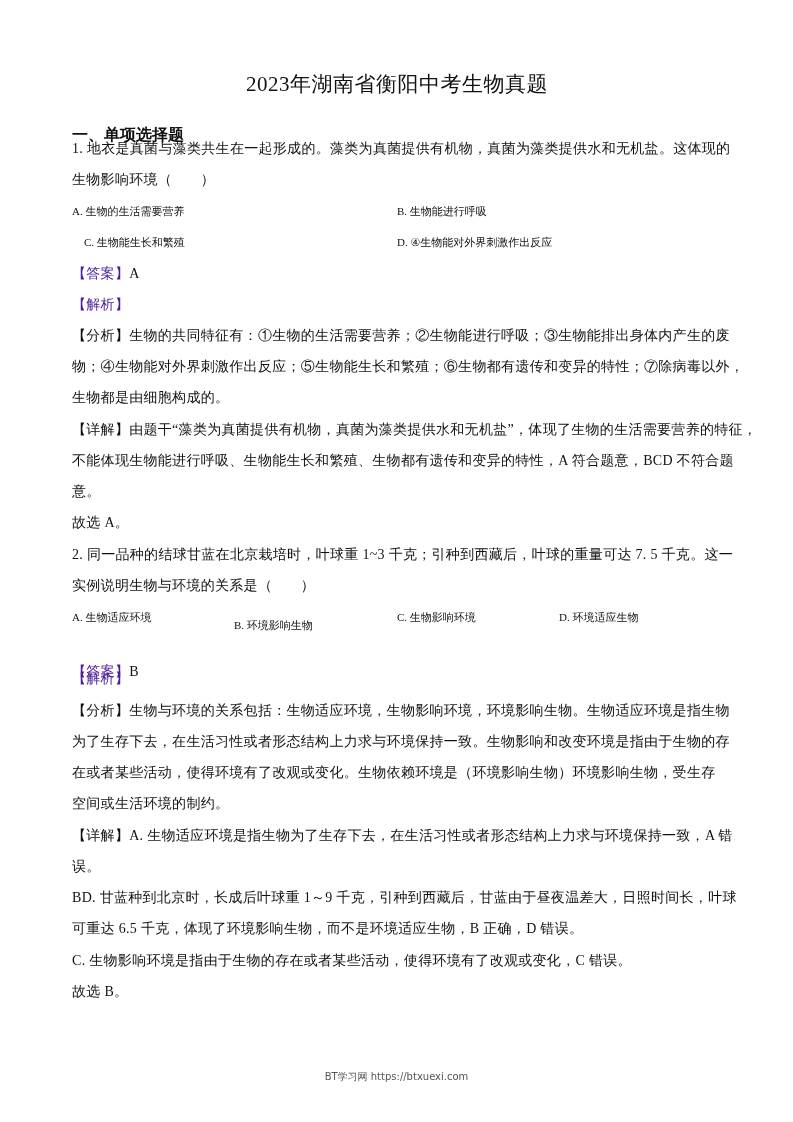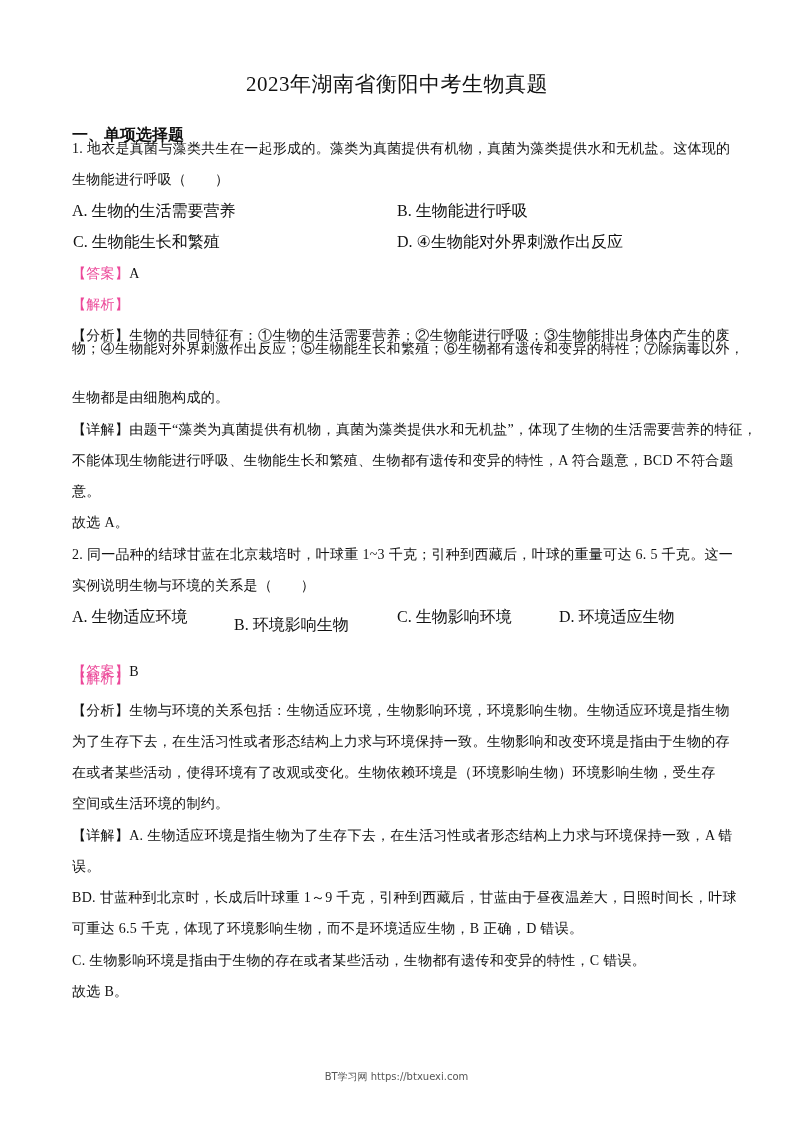--- a/index.html
+++ b/index.html
@@ -3,56 +3,56 @@
 <meta charset="utf-8">
 <style>
   html, body { margin: 0; padding: 0; background: #ffffff; }
   body { width: 793px; height: 1122px; position: relative; overflow: hidden;
          font-family: "Liberation Serif", "DejaVu Serif", serif; color: #111; }
   .page { position: absolute; left: 72px; top: 0; width: 650px; }
   .title { position: absolute; left: 0; width: 650px; top: 70px; text-align: center;
            font-size: 21px; font-weight: normal; letter-spacing: 0.5px; }
   .section { position: absolute; left: 0; top: 107px; font-size: 16px; font-weight: bold; margin-top: 18px; }
   .line { position: absolute; left: 0; font-size: 14px; line-height: 20px; white-space: nowrap; letter-spacing: 0.3px; }
-  .blue { color: #ec4899; }
+  .blue { color: #4c1d95; }
   .bold { font-weight: normal; }
-  .opt { position: absolute; font-size: 16px; line-height: 20px; white-space: nowrap; }
+  .opt { position: absolute; font-size: 11px; line-height: 20px; white-space: nowrap; }
   .footer { position: absolute; left: 0; width: 793px; top: 1070px; text-align: center;
             font-family: "DejaVu Sans", sans-serif; font-size: 10px; color: #555; }
 </style>
 </head>
 <body>
 
 <div class="page">
   <div class="title">2023年湖南省衡阳中考生物真题</div>
   <div class="section">一、单项选择题</div>
 
   <div class="line" style="top:139px">1. 地衣是真菌与藻类共生在一起形成的。藻类为真菌提供有机物，真菌为藻类提供水和无机盐。这体现的</div>
-  <div class="line" style="top:170px">生物能进行呼吸（　　）</div>
+  <div class="line" style="top:170px">生物影响环境（　　）</div>
   <div class="opt" style="left:0;top:201px">A. 生物的生活需要营养</div>
   <div class="opt" style="left:325px;top:201px">B. 生物能进行呼吸</div>
-  <div class="opt" style="left:1px;top:232px">C. 生物能生长和繁殖</div>
+  <div class="opt" style="left:12px;top:232px">C. 生物能生长和繁殖</div>
   <div class="opt" style="left:325px;top:232px">D. ④生物能对外界刺激作出反应</div>
   <div class="line" style="top:264px">
     <span class="blue">【答案】</span><span>A</span>
   </div>
   <div class="line blue" style="top:295px">【解析】</div>
   <div class="line" style="top:326px">
     <span class="bold">【分析】</span><span>生物的共同特征有：①生物的生活需要营养；②生物能进行呼吸；③生物能排出身体内产生的废</span>
   </div>
-  <div class="line" style="top:339px">物；④生物能对外界刺激作出反应；⑤生物能生长和繁殖；⑥生物都有遗传和变异的特性；⑦除病毒以外，</div>
+  <div class="line" style="top:357px">物；④生物能对外界刺激作出反应；⑤生物能生长和繁殖；⑥生物都有遗传和变异的特性；⑦除病毒以外，</div>
   <div class="line" style="top:388px">生物都是由细胞构成的。</div>
   <div class="line" style="top:420px">
     <span class="bold">【详解】</span><span>由题干“藻类为真菌提供有机物，真菌为藻类提供水和无机盐”，体现了生物的生活需要营养的特征，</span>
   </div>
   <div class="line" style="top:451px">不能体现生物能进行呼吸、生物能生长和繁殖、生物都有遗传和变异的特性，A 符合题意，BCD 不符合题</div>
   <div class="line" style="top:482px">意。</div>
   <div class="line" style="top:513px">故选 A。</div>
 
-  <div class="line" style="top:545px">2. 同一品种的结球甘蓝在北京栽培时，叶球重 1~3 千克；引种到西藏后，叶球的重量可达 6. 5 千克。这一</div>
+  <div class="line" style="top:545px">2. 同一品种的结球甘蓝在北京栽培时，叶球重 1~3 千克；引种到西藏后，叶球的重量可达 7. 5 千克。这一</div>
   <div class="line" style="top:576px">实例说明生物与环境的关系是（　　）</div>
   <div class="opt" style="left:0;top:607px">A. 生物适应环境</div>
   <div class="opt" style="left:162px;top:615px">B. 环境影响生物</div>
   <div class="opt" style="left:325px;top:607px">C. 生物影响环境</div>
   <div class="opt" style="left:487px;top:607px">D. 环境适应生物</div>
   <div class="line" style="top:662px">
     <span class="blue">【答案】</span><span>B</span>
   </div>
   <div class="line blue" style="top:669px">【解析】</div>
   <div class="line" style="top:701px">
@@ -60,17 +60,17 @@
   </div>
   <div class="line" style="top:732px">为了生存下去，在生活习性或者形态结构上力求与环境保持一致。生物影响和改变环境是指由于生物的存</div>
   <div class="line" style="top:763px">在或者某些活动，使得环境有了改观或变化。生物依赖环境是（环境影响生物）环境影响生物，受生存</div>
   <div class="line" style="top:794px">空间或生活环境的制约。</div>
   <div class="line" style="top:826px">
     <span class="bold">【详解】</span><span>A. 生物适应环境是指生物为了生存下去，在生活习性或者形态结构上力求与环境保持一致，A 错</span>
   </div>
   <div class="line" style="top:857px">误。</div>
   <div class="line" style="top:888px">BD. 甘蓝种到北京时，长成后叶球重 1～9 千克，引种到西藏后，甘蓝由于昼夜温差大，日照时间长，叶球</div>
   <div class="line" style="top:919px">可重达 6.5 千克，体现了环境影响生物，而不是环境适应生物，B 正确，D 错误。</div>
-  <div class="line" style="top:951px">C. 生物影响环境是指由于生物的存在或者某些活动，生物都有遗传和变异的特性，C 错误。</div>
+  <div class="line" style="top:951px">C. 生物影响环境是指由于生物的存在或者某些活动，使得环境有了改观或变化，C 错误。</div>
   <div class="line" style="top:982px">故选 B。</div>
 </div>
 
 <div class="footer">BT学习网 https://btxuexi.com</div>
 
 </body></html>

